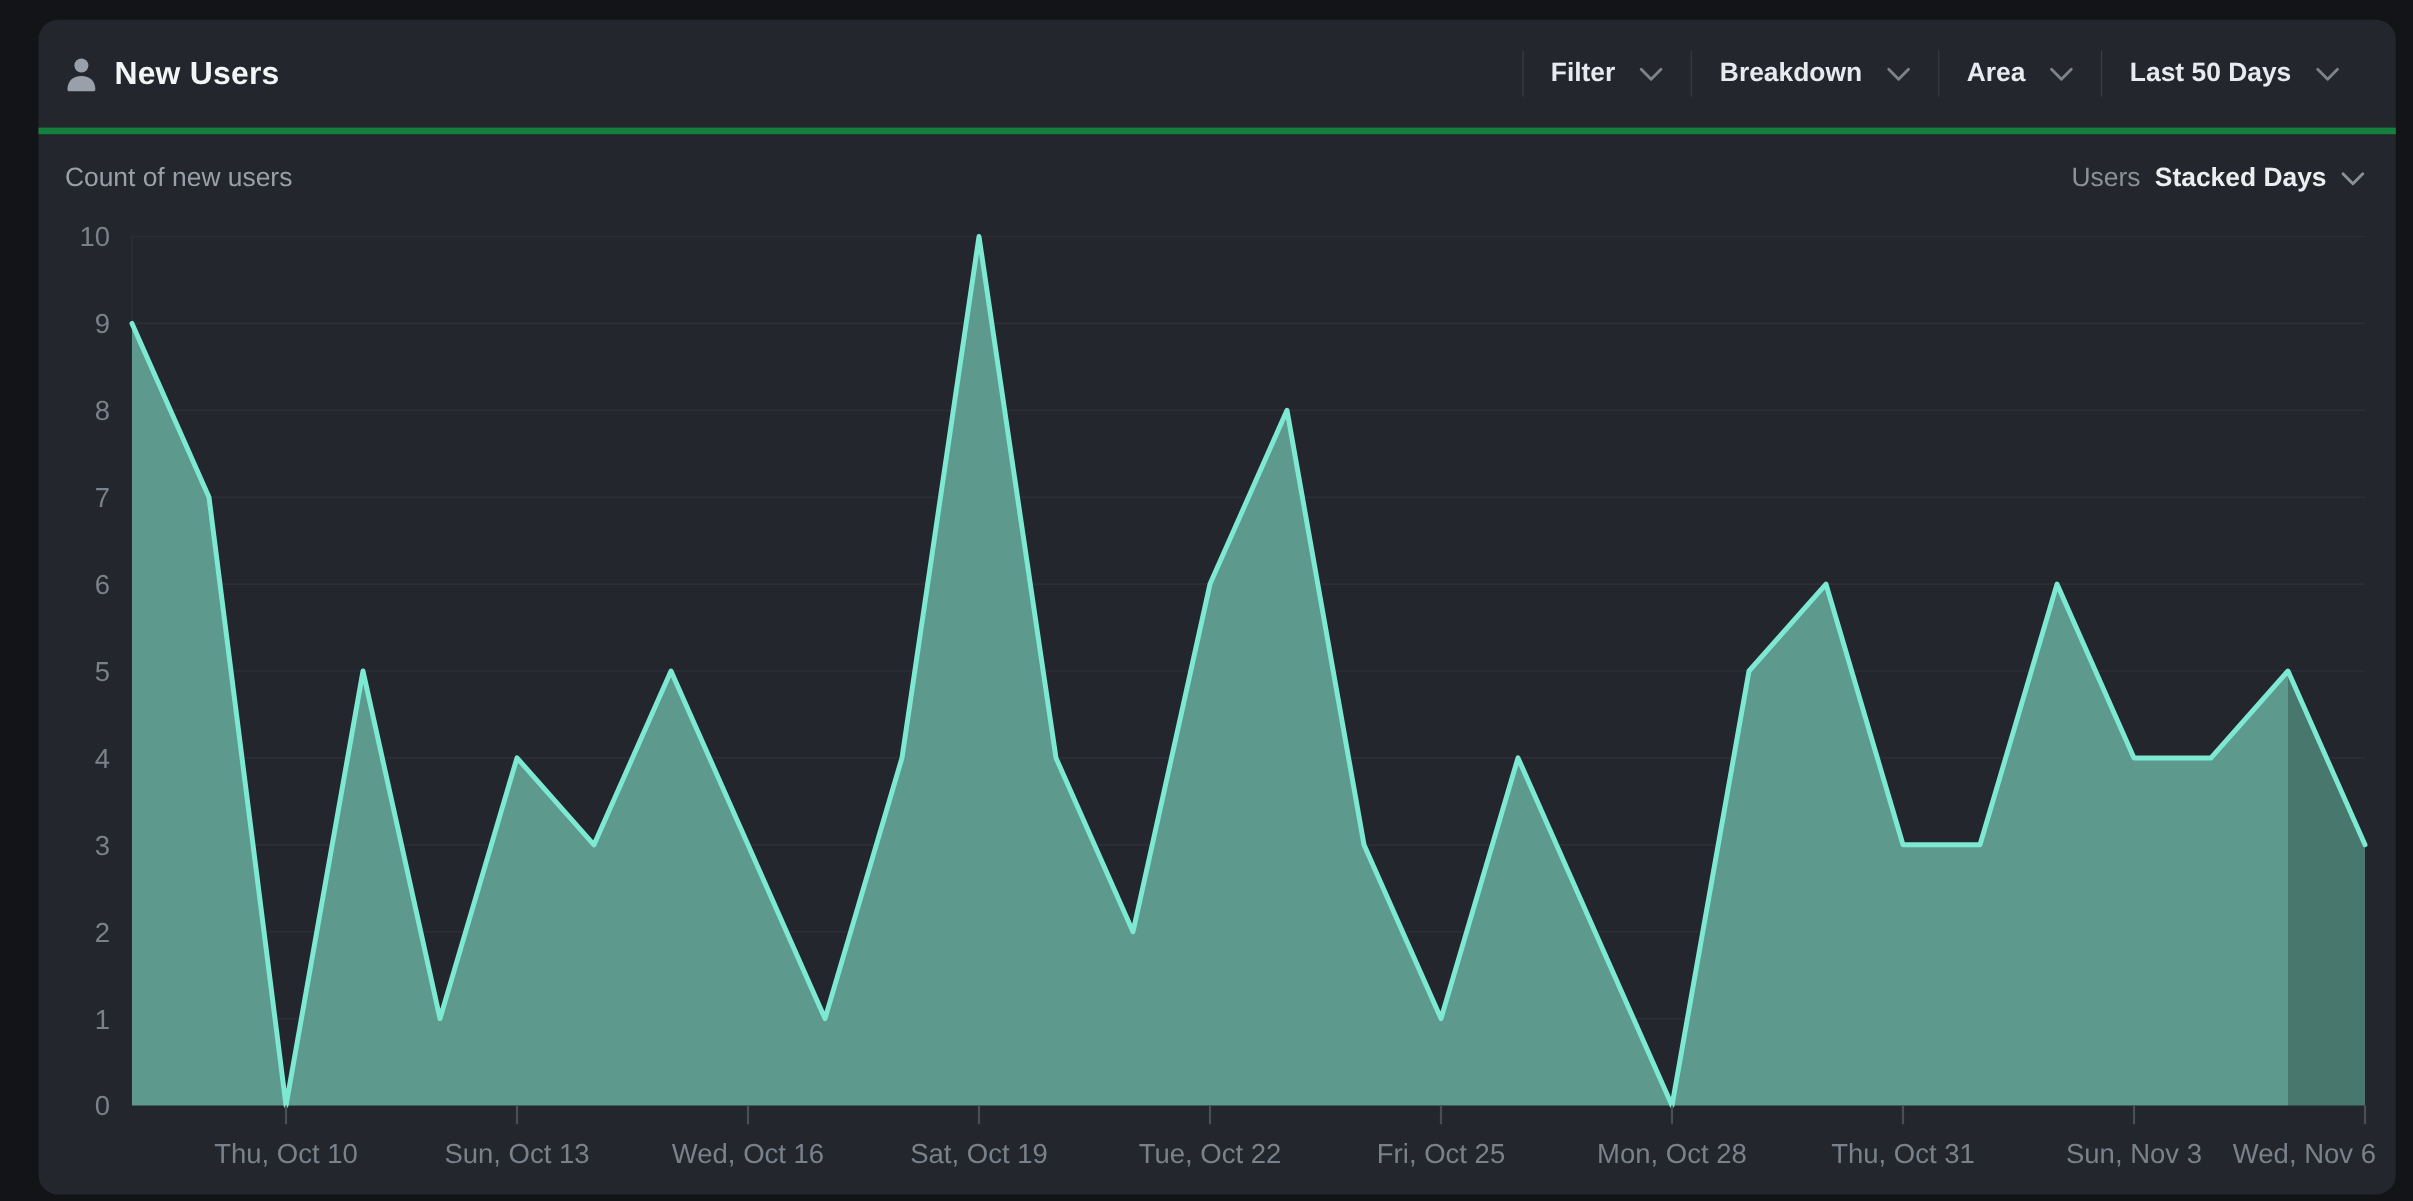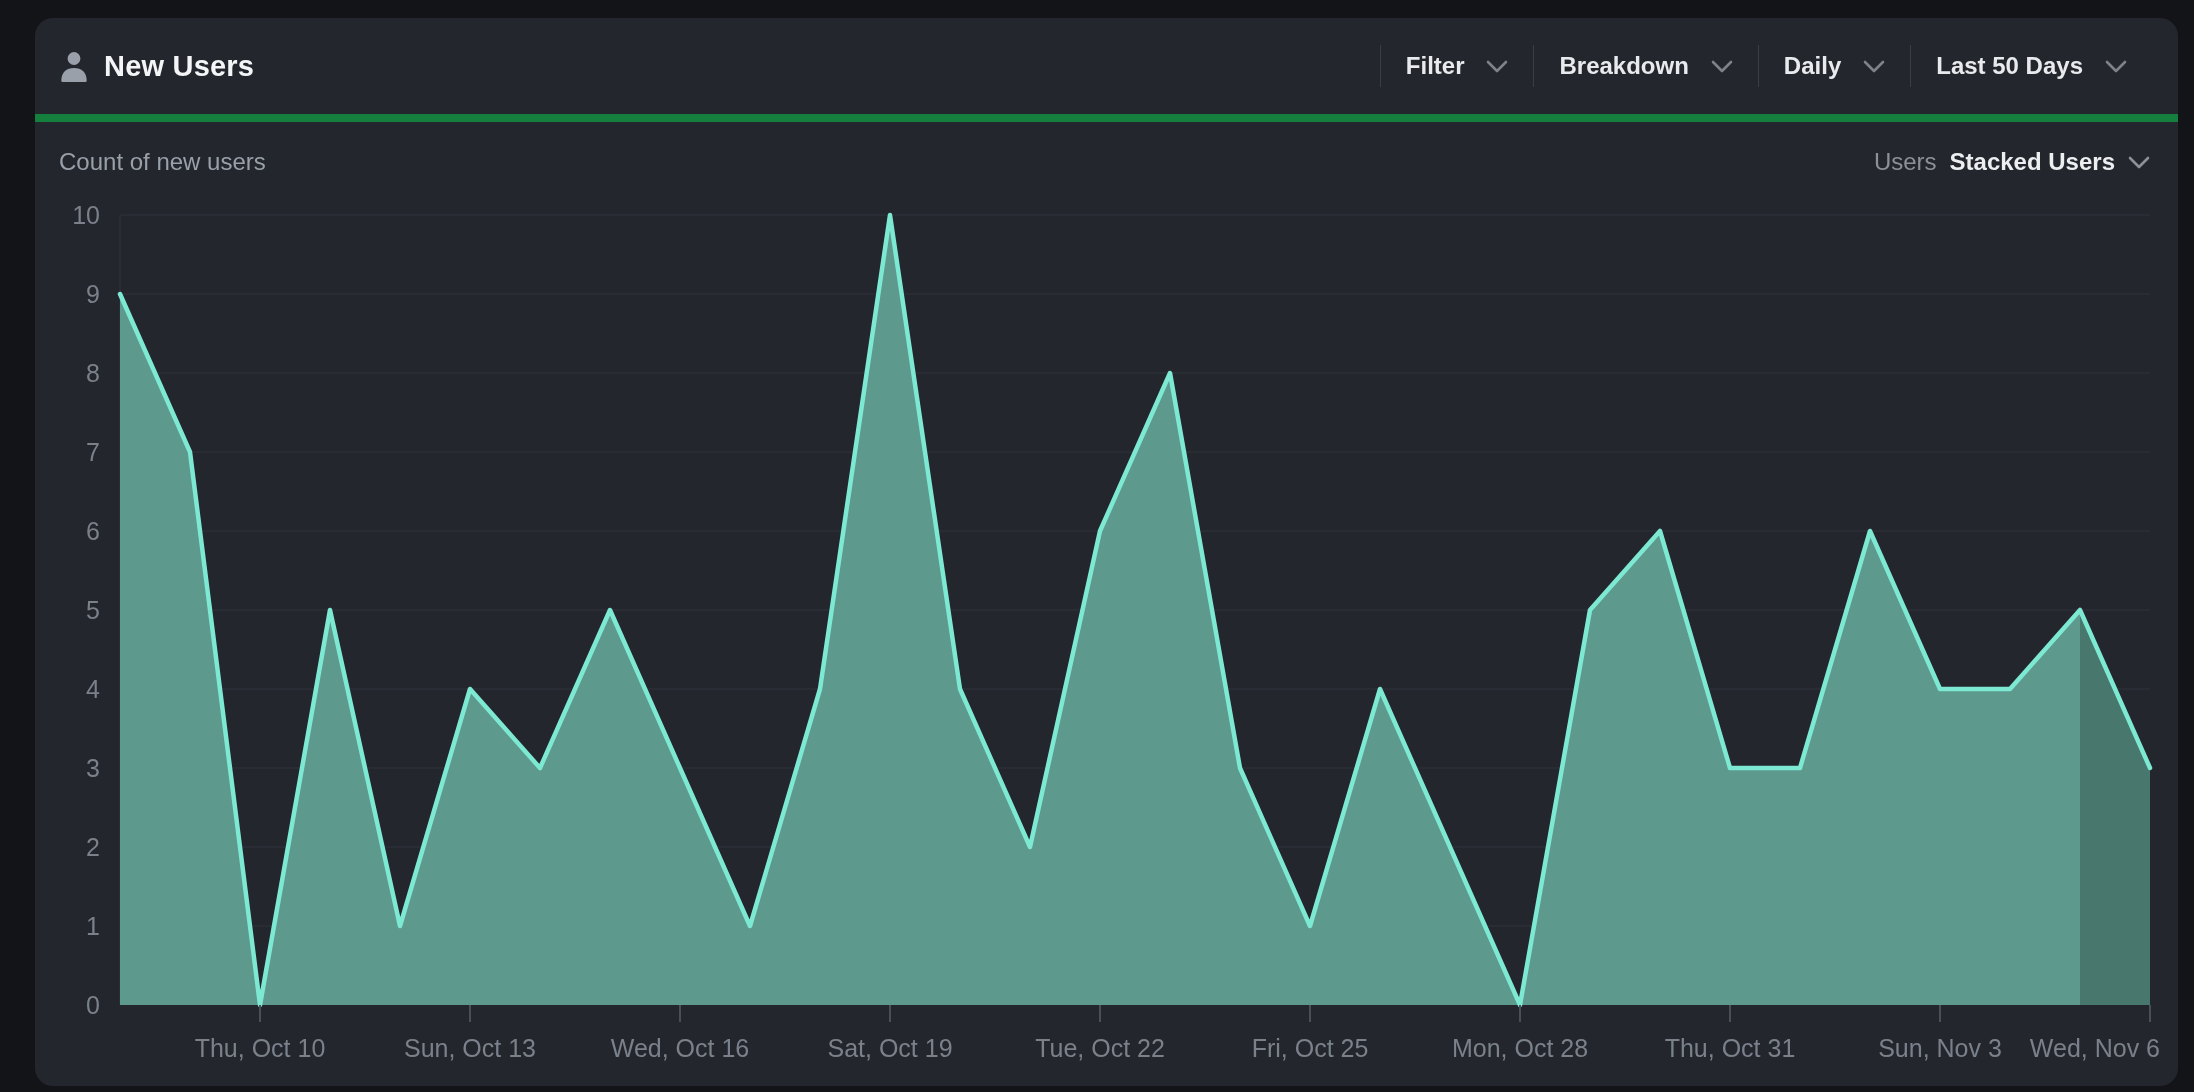--- a/index.html
+++ b/index.html
@@ -12,21 +12,21 @@
   }
   .card {
     position:absolute; left:35px; top:18px;
     width:2143px; height:1068px;
     background:#23262d;
     border-radius:18px;
     box-sizing:border-box;
   }
   .card-header {
     height:104px;
-    border-bottom:8px solid #15803d;
+    border-bottom:6px solid #15803d;
     display:flex; align-items:center; justify-content:space-between;
     padding:0 26px 0 24px;
     box-sizing:border-box;
   }
   .title-group { display:flex; align-items:center; gap:15px; }
   .page-title {
     margin:0; font-size:29px; font-weight:700; color:#f3f5f7; letter-spacing:0.2px;
   }
   .controls { display:flex; align-items:center; }
   .control {
@@ -79,40 +79,40 @@
       </div>
       <div class="divider"></div>
       <div class="control">
         <span>Breakdown</span>
         <svg class="chev" width="22" height="13" viewBox="0 0 22 13">
           <polyline points="2,2 11,11 20,2" fill="none" stroke="#7d828b" stroke-width="2.6" stroke-linecap="round" stroke-linejoin="round"></polyline>
         </svg>
       </div>
       <div class="divider"></div>
       <div class="control">
-        <span>Daily</span>
+        <span>Area</span>
         <svg class="chev" width="22" height="13" viewBox="0 0 22 13">
           <polyline points="2,2 11,11 20,2" fill="none" stroke="#7d828b" stroke-width="2.6" stroke-linecap="round" stroke-linejoin="round"></polyline>
         </svg>
       </div>
       <div class="divider"></div>
       <div class="control">
         <span>Last 50 Days</span>
         <svg class="chev" width="22" height="13" viewBox="0 0 22 13">
           <polyline points="2,2 11,11 20,2" fill="none" stroke="#7d828b" stroke-width="2.6" stroke-linecap="round" stroke-linejoin="round"></polyline>
         </svg>
       </div>
     </div>
   </div>
 
   <div class="sub-row">
     <span class="metric-label">Count of new users</span>
     <div class="chart-select">
       <span class="select-label">Users</span>
-      <span class="select-value">Stacked Users</span>
+      <span class="select-value">Stacked Days</span>
       <svg class="chev" width="22" height="13" viewBox="0 0 22 13">
         <polyline points="2,2 11,11 20,2" fill="none" stroke="#8b9099" stroke-width="2.6" stroke-linecap="round" stroke-linejoin="round"></polyline>
       </svg>
     </div>
   </div>
 
 </div>
 
 <svg id="chart-svg" viewBox="0 0 2194 1092">
     <g>

